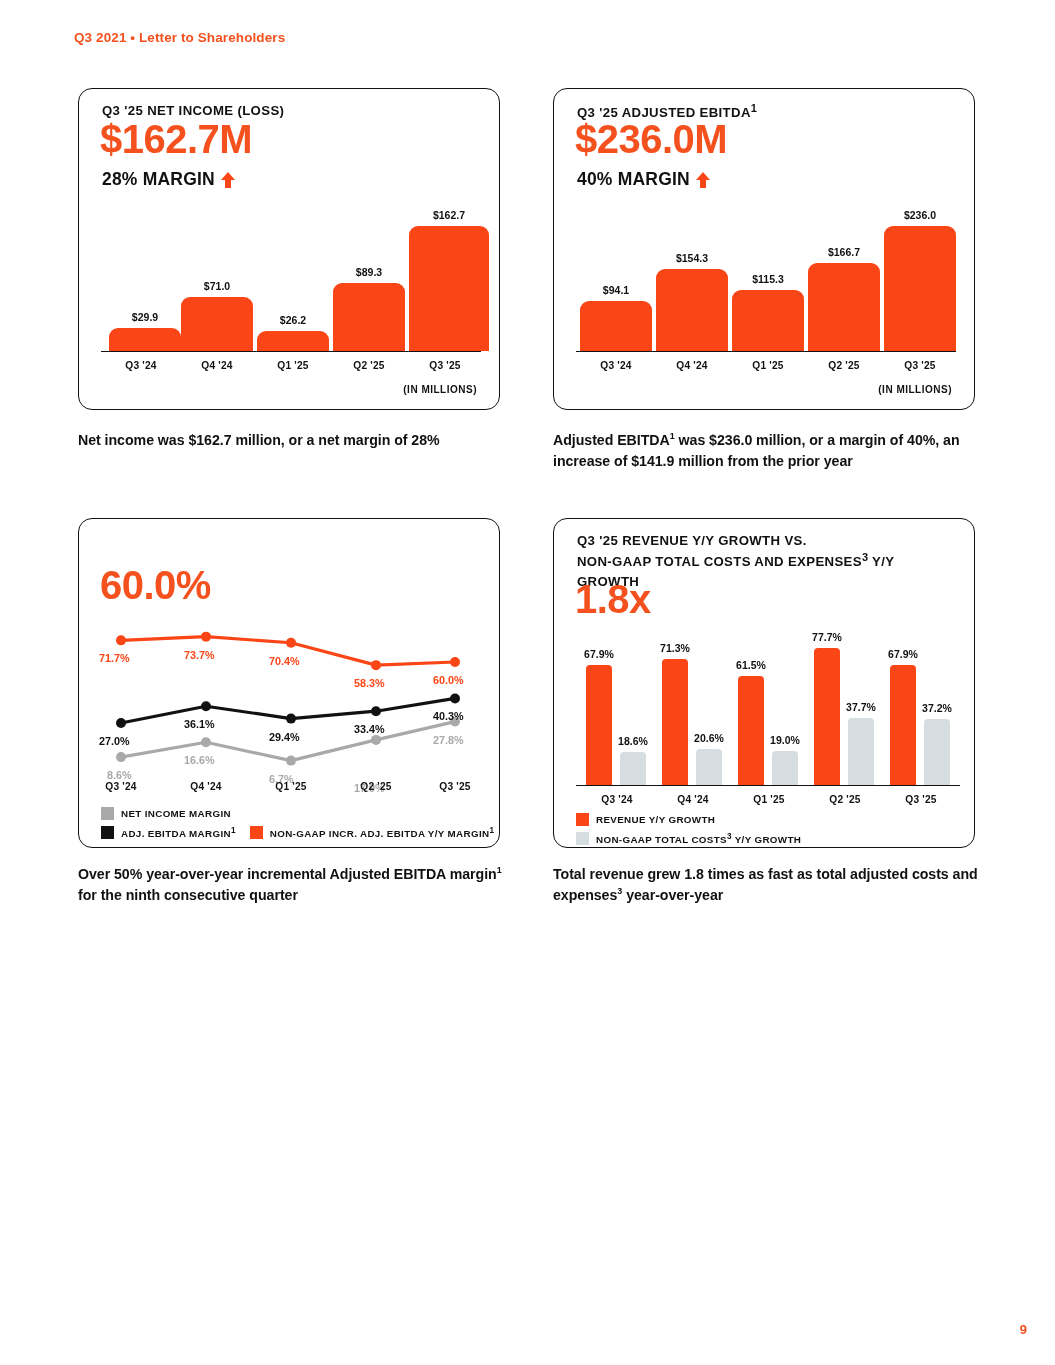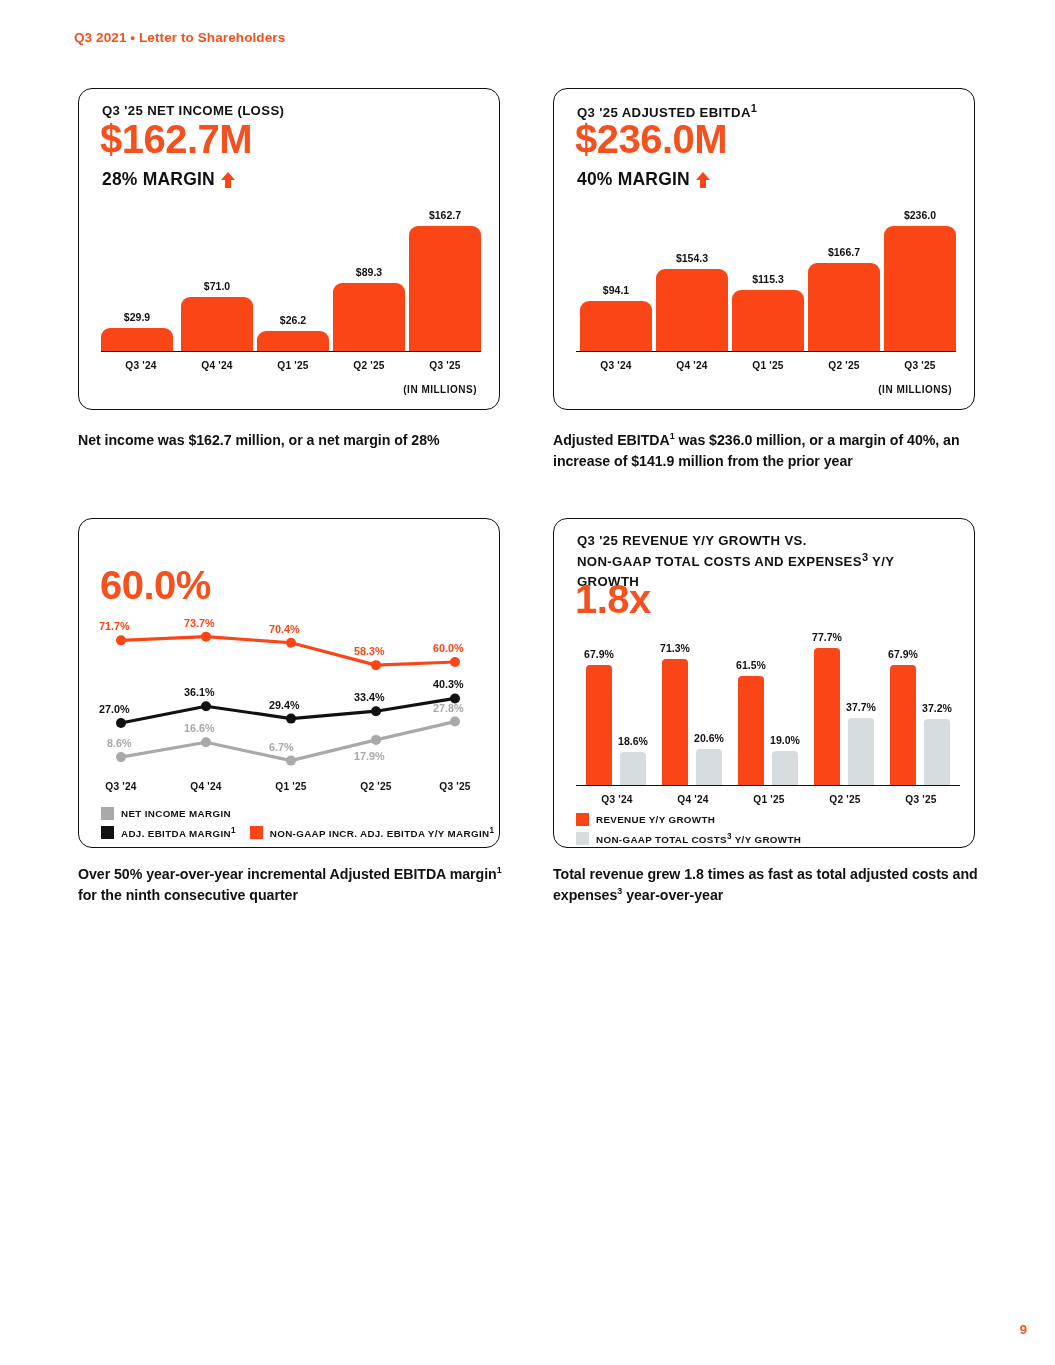--- a/index.html
+++ b/index.html
@@ -72,21 +72,21 @@
   }
 
   
   .linechart { position: absolute; left: 20px; top: 100px; width: 382px; height: 160px; }
   .linechart svg { display: block; }
   .line-axis { position: absolute; left: 20px; top: 262px; width: 382px; height: 22px; }
   .line-axis span {
     position: absolute; width: 76px; text-align: center;
     font-size: 10.2px; font-weight: bold; letter-spacing: .2px; color: #111;
   }
-  .pt-label { position: absolute; font-size: 10.8px; font-weight: bold; white-space: nowrap; }
+  .pt-label { position: absolute; font-size: 10.8px; font-weight: bold; white-space: nowrap; margin-top: 32px; }
 
   
   .legend { position: absolute; left: 22px; }
   .legend-row { display: flex; align-items: center; gap: 14px; margin-bottom: 6px; }
   .legend-item { display: flex; align-items: center; gap: 7px; }
   .swatch { width: 13px; height: 13px; flex: none; }
   .legend-text { font-size: 9.8px; font-weight: bold; letter-spacing: .35px; color: #111; }
 
   
   .groupchart { position: absolute; left: 22px; top: 98px; width: 384px; }
@@ -138,37 +138,37 @@
       <span>28% MARGIN</span>
       <span class="up-arrow">
         <svg width="16" height="18" viewBox="0 0 16 18">
             <path d="M8 1 L15 9 L11 9 L11 17 L5 17 L5 9 L1 9 Z" fill="#FA4616"></path>
           </svg>
       </span>
     </div>
 
     <div class="barchart" id="bars-net-income" style="top:112px;">
       <div class="bar-plot">
-          <div class="bar-col" style="left: 0; width: 72px;">
+          <div class="bar-col" style="left: 8px; width: 72px;">
             <div class="bar-val">$29.9</div>
             <div class="bar-rect" style="height: 23px; background: rgb(250, 70, 22);"></div>
           </div>
           <div class="bar-col" style="left: 80px; width: 72px;">
             <div class="bar-val">$71.0</div>
             <div class="bar-rect" style="height: 54px; background: rgb(250, 70, 22);"></div>
           </div>
           <div class="bar-col" style="left: 156px; width: 72px;">
             <div class="bar-val">$26.2</div>
             <div class="bar-rect" style="height: 20px; background: rgb(250, 70, 22);"></div>
           </div>
           <div class="bar-col" style="left: 232px; width: 72px;">
             <div class="bar-val">$89.3</div>
             <div class="bar-rect" style="height: 68px; background: rgb(250, 70, 22);"></div>
           </div>
-          <div class="bar-col" style="left: 308px; width: 72px;">
+          <div class="bar-col" style="left: 308px; width: 80px;">
             <div class="bar-val">$162.7</div>
             <div class="bar-rect" style="height: 125px; background: rgb(250, 70, 22);"></div>
           </div>
         </div>
       <div class="bar-axis">
           <span style="left: 4px; width: 72px;">Q3 '24</span>
           <span style="left: 80px; width: 72px;">Q4 '24</span>
           <span style="left: 156px; width: 72px;">Q1 '25</span>
           <span style="left: 232px; width: 72px;">Q2 '25</span>
           <span style="left: 308px; width: 72px;">Q3 '25</span>

